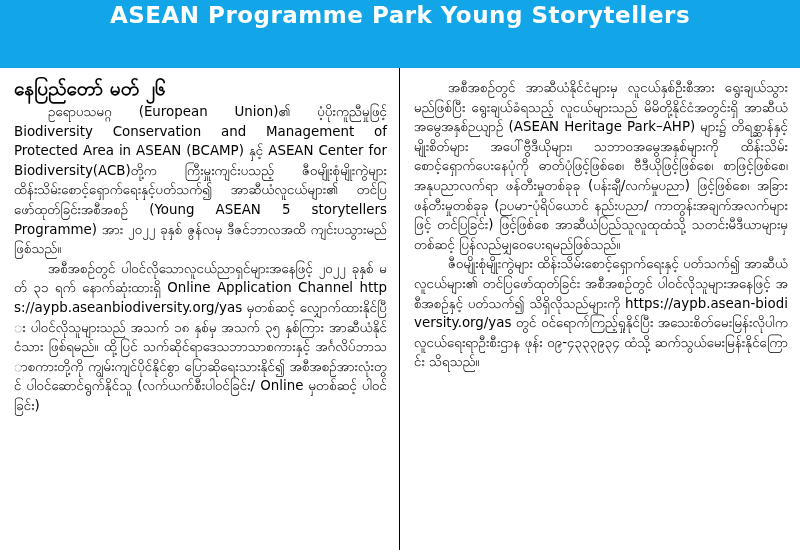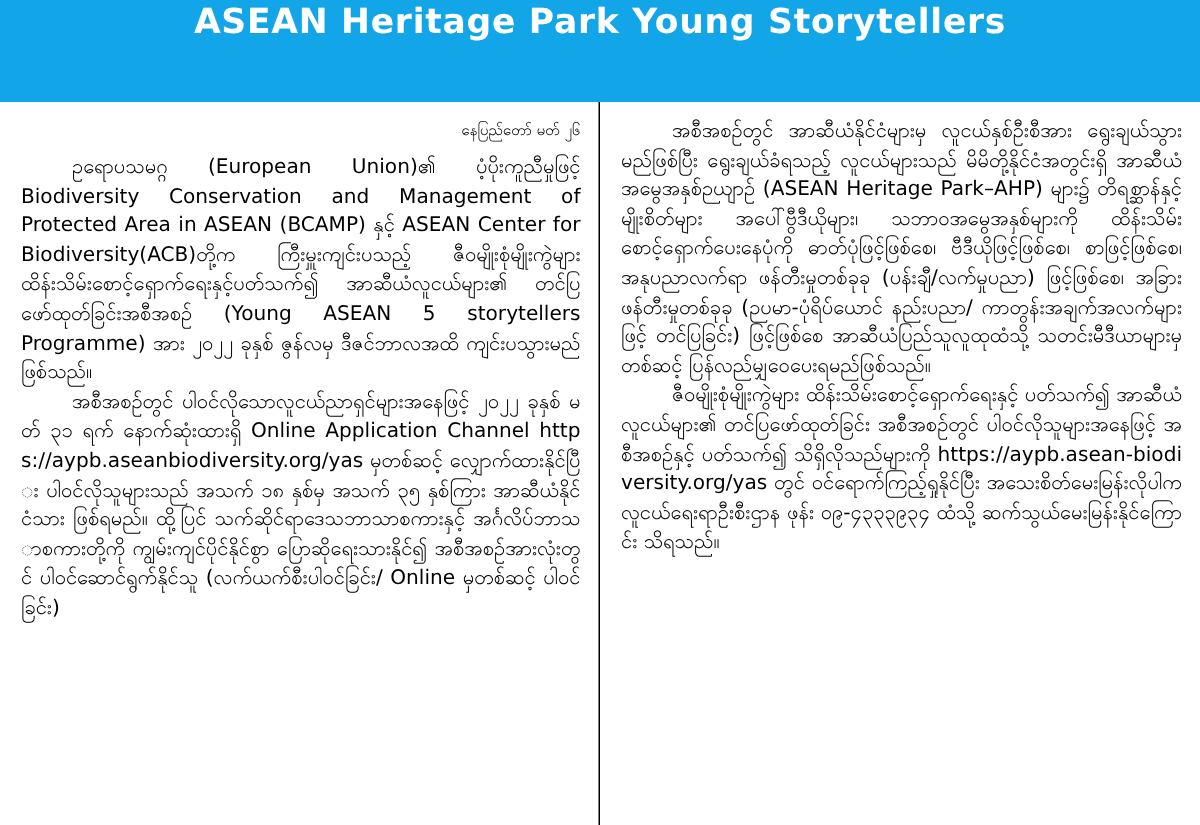--- a/index.html
+++ b/index.html
@@ -72,41 +72,41 @@
   }
   .col-left {
     width: 400px;
     border-right: 1px solid #000000;
   }
   .col-right {
     width: 400px;
     padding-left: 14px;
   }
   .dateline {
-    text-align: right;
-    font-size: 10px;
-    font-weight: normal;
+    text-align: left;
+    font-size: 19px;
+    font-weight: bold;
     margin: 0 0 4px 0;
     line-height: 20px;
   }
   p.para {
     margin: 0;
     text-indent: 34px;
   }
   .nowrapish {
     word-break: break-all;
   }
 </style>
 </head>
 <body>
 
 <div class="page">
 
   <div class="banner">
-    <div class="banner-line1">ASEAN Heritage Park Young Storytellers</div>
+    <div class="banner-line1">ASEAN Programme Park Young Storytellers</div>
   </div>
 
   <div class="columns">
 
     <div class="col col-left">
       <div class="dateline">နေပြည်တော် မတ် ၂၆</div>
       <p class="para">ဥရောပသမဂ္ဂ (European Union)၏ ပံ့ပိုးကူညီမှုဖြင့် Biodiversity Conservation and Management of Protected Area in ASEAN (BCAMP) နှင့် ASEAN Center for Biodiversity(ACB)တို့က ကြီးမှူးကျင်းပသည့် ဇီဝမျိုးစုံမျိုးကွဲများ ထိန်းသိမ်းစောင့်ရှောက်ရေးနှင့်ပတ်သက်၍ အာဆီယံလူငယ်များ၏ တင်ပြဖော်ထုတ်ခြင်းအစီအစဉ် (Young ASEAN 5 storytellers Programme) အား ၂၀၂၂ ခုနှစ် ဇွန်လမှ ဒီဇင်ဘာလအထိ ကျင်းပသွားမည်ဖြစ်သည်။</p>
       <p class="para nowrapish">အစီအစဉ်တွင် ပါဝင်လိုသောလူငယ်ညာရှင်များအနေဖြင့် ၂၀၂၂ ခုနှစ် မတ် ၃၁ ရက် နောက်ဆုံးထားရှိ Online Application Channel https://aypb.aseanbiodiversity.org/yas မှတစ်ဆင့် လျှောက်ထားနိုင်ပြီး ပါဝင်လိုသူများသည် အသက် ၁၈ နှစ်မှ အသက် ၃၅ နှစ်ကြား အာဆီယံနိုင်ငံသား ဖြစ်ရမည်။ ထို့ပြင် သက်ဆိုင်ရာဒေသဘာသာစကားနှင့် အင်္ဂလိပ်ဘာသာစကားတို့ကို ကျွမ်းကျင်ပိုင်နိုင်စွာ ပြောဆိုရေးသားနိုင်၍ အစီအစဉ်အားလုံးတွင် ပါဝင်ဆောင်ရွက်နိုင်သူ (လက်ယက်စီးပါဝင်ခြင်း/ Online မှတစ်ဆင့် ပါဝင်ခြင်း)</p>
     </div>
 

